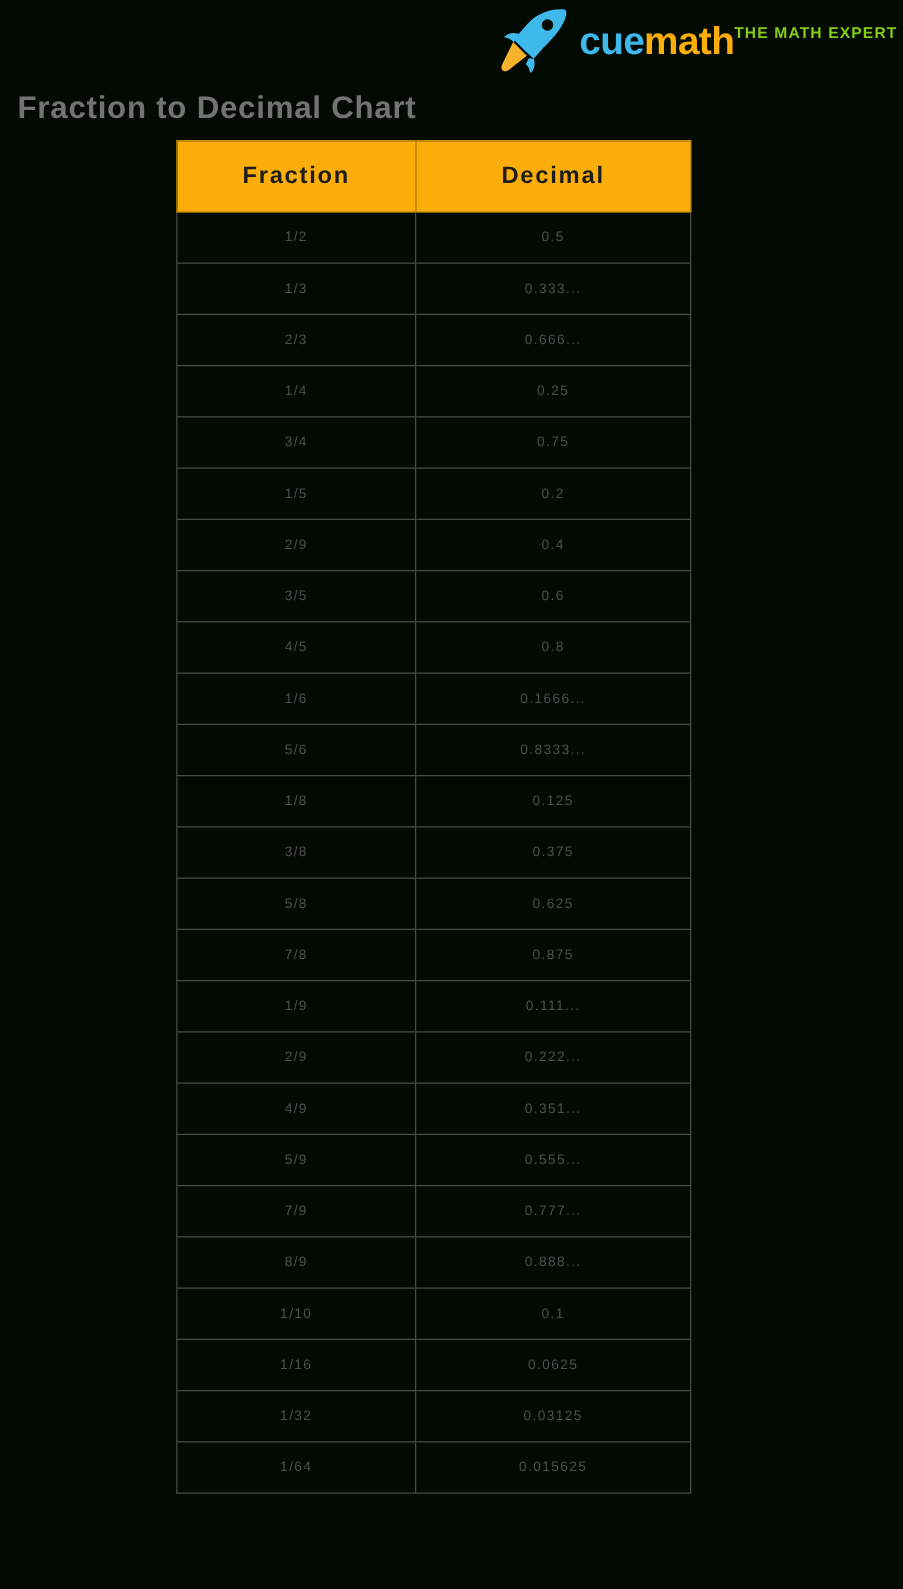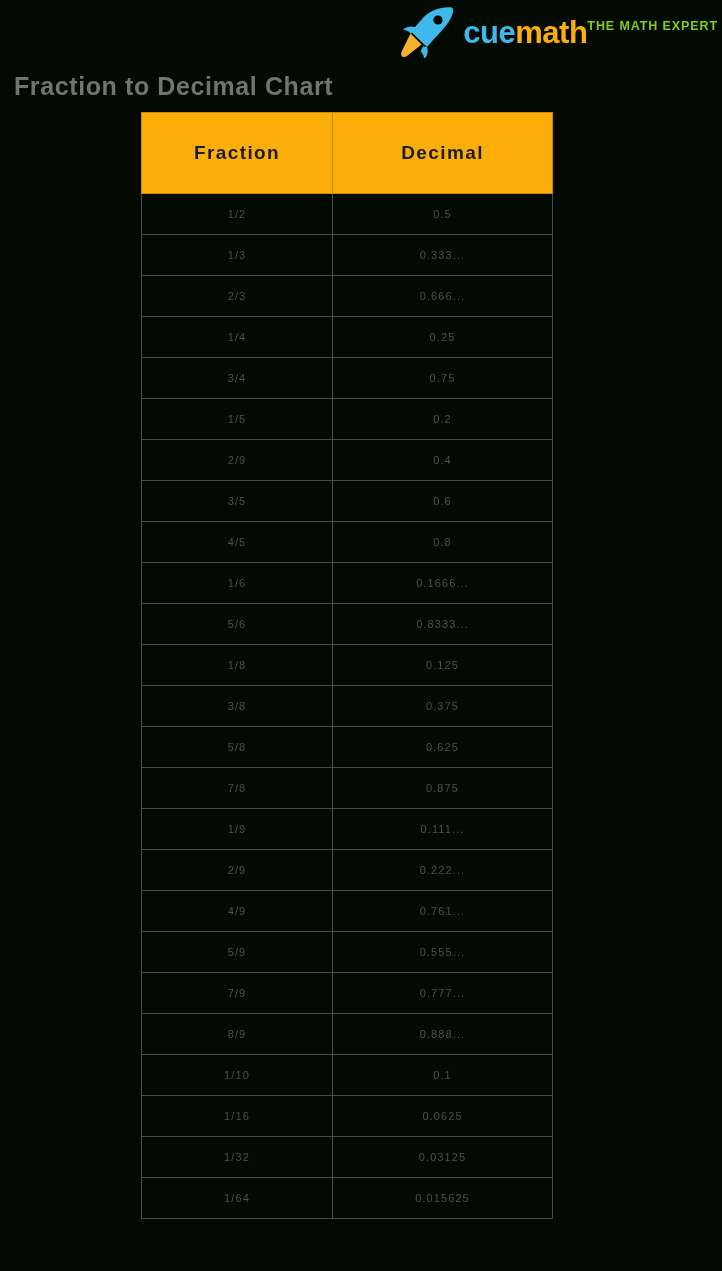--- a/index.html
+++ b/index.html
@@ -91,21 +91,21 @@
   .chart-table thead th {
     background: #fbae09;
     color: #1c1c1c;
     font-size: 19px;
     font-weight: bold;
     letter-spacing: 1.4px;
     height: 56px;
     text-align: center;
     vertical-align: middle;
     border: 1px solid #c98c07;
-    padding: 12px;
+    padding: 0;
   }
 
   .chart-table tbody td {
     height: 40px;
     text-align: center;
     vertical-align: middle;
     border: 1px solid #4a4a4a;
     color: #4f4f4f;
     font-size: 11px;
     letter-spacing: 1.1px;
@@ -215,21 +215,21 @@
         <tr>
           <td>1/9</td>
           <td>0.111...</td>
         </tr>
         <tr>
           <td>2/9</td>
           <td>0.222...</td>
         </tr>
         <tr>
           <td>4/9</td>
-          <td>0.761...</td>
+          <td>0.351...</td>
         </tr>
         <tr>
           <td>5/9</td>
           <td>0.555...</td>
         </tr>
         <tr>
           <td>7/9</td>
           <td>0.777...</td>
         </tr>
         <tr>

